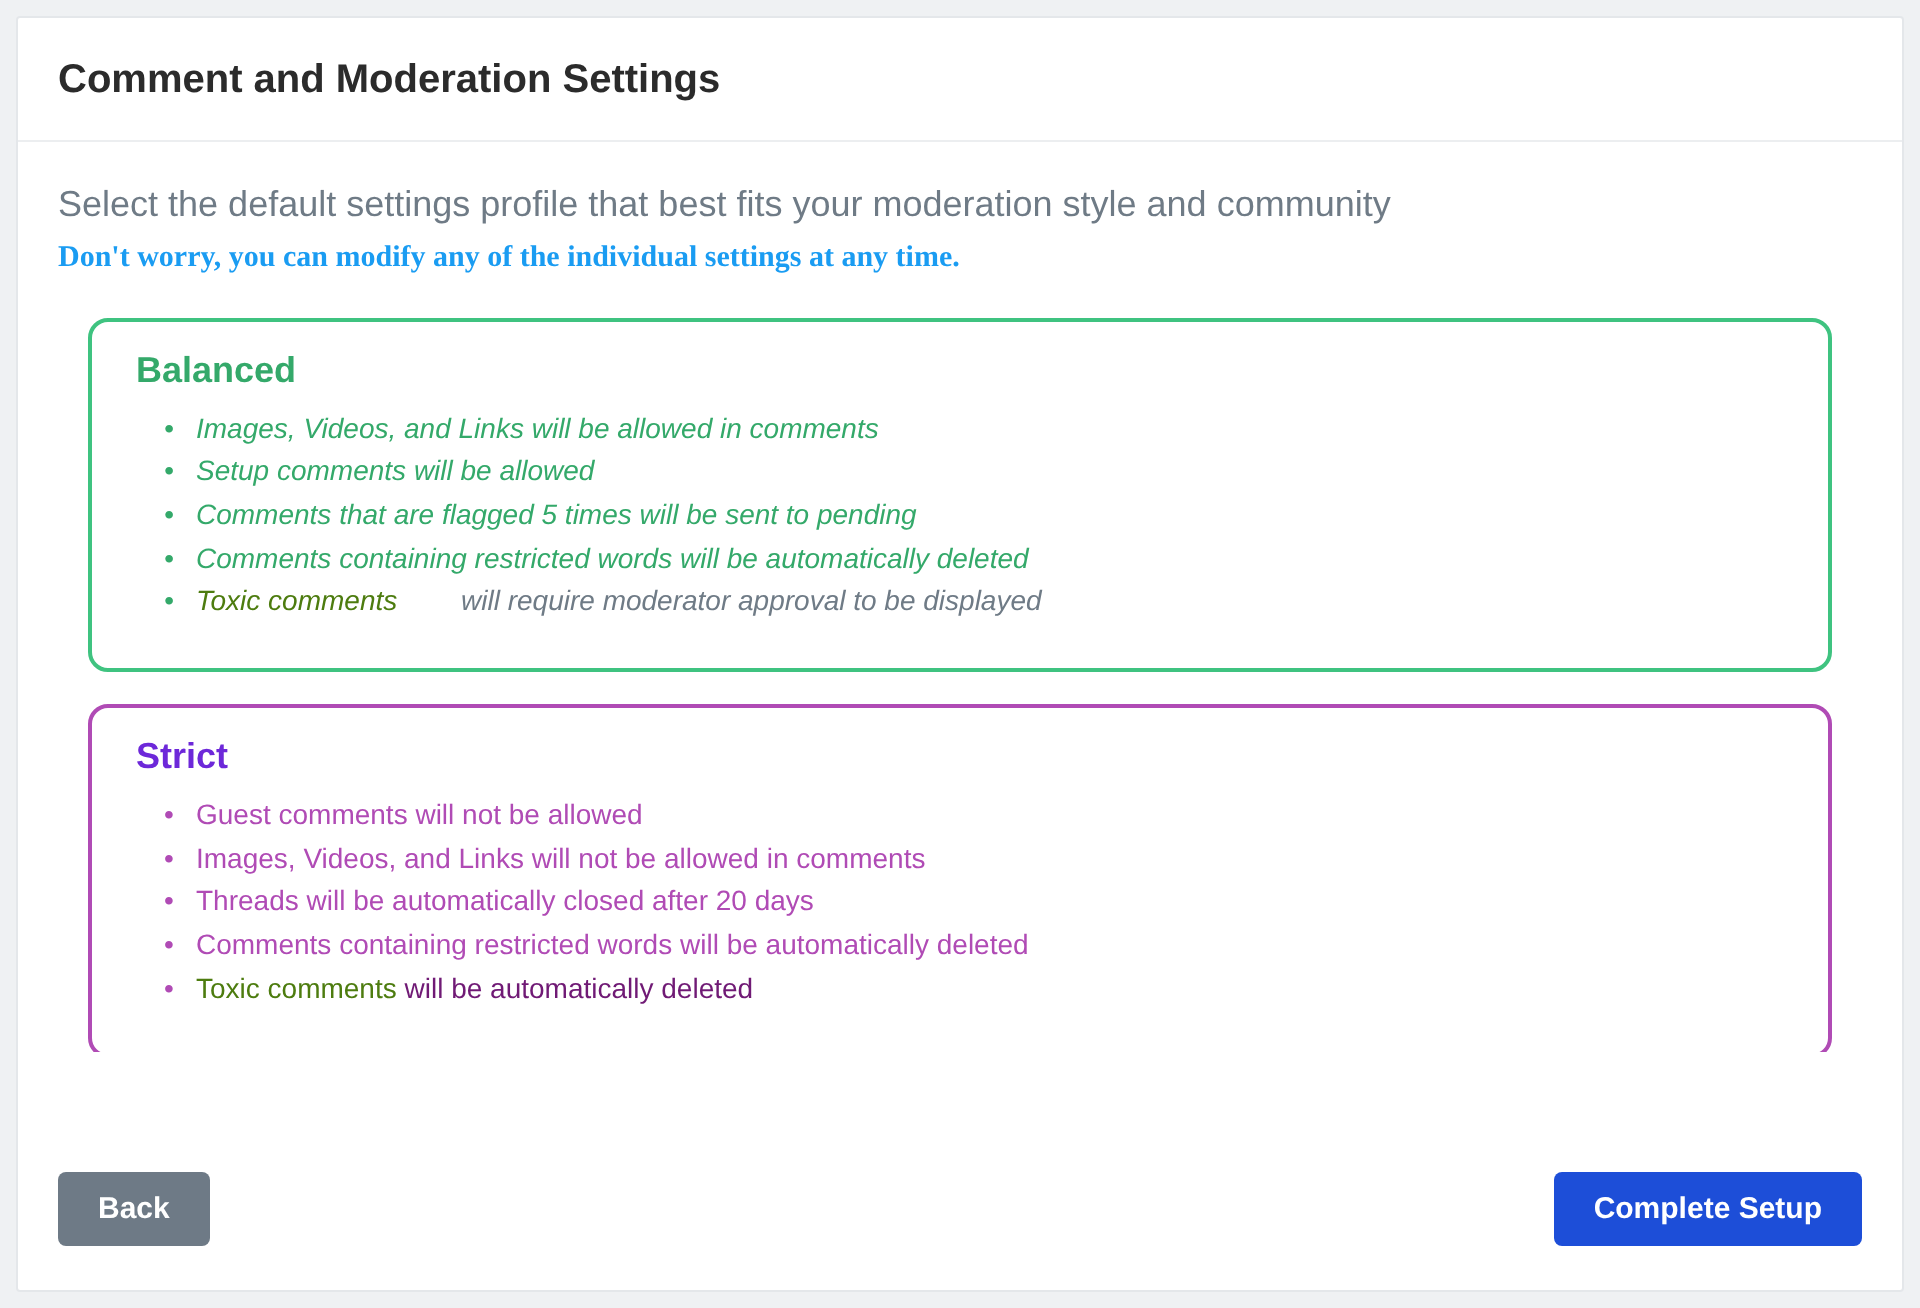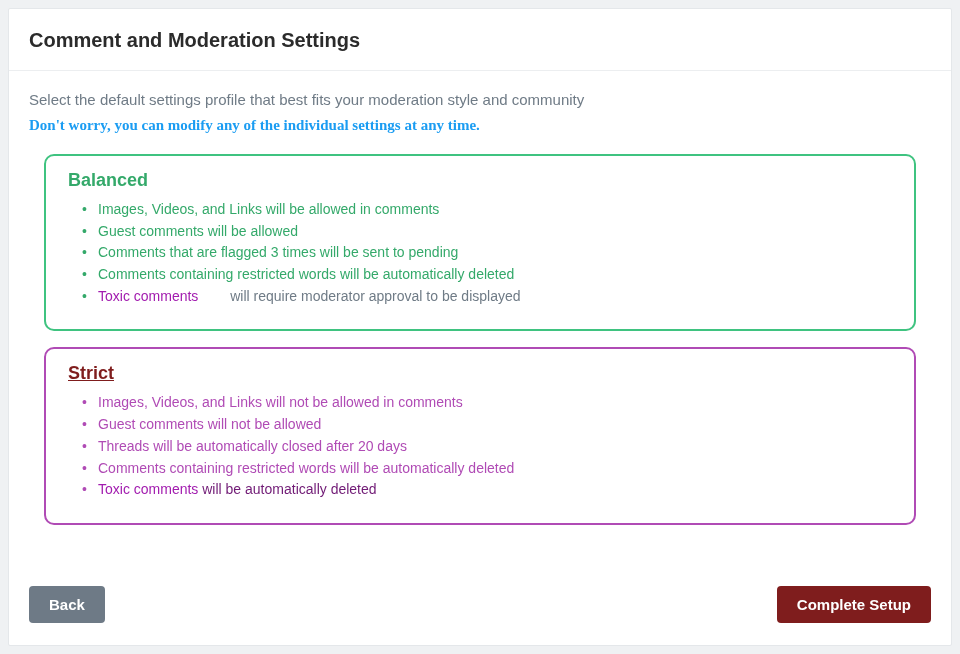--- a/index.html
+++ b/index.html
@@ -32,21 +32,21 @@
       font-size: 20px;
       font-weight: 700;
       color: #2b2b2b;
     }
     .card-body {
       padding: 18px 20px 10px 20px;
       flex: 1;
       overflow: auto;
     }
     .intro {
-      font-size: 15px;
+      font-size: 18px;
       color: #6f7b86;
       line-height: 1.5;
       margin-bottom: 2px;
     }
     .intro-highlight {
       font-size: 15px;
       color: #1a9cf2;
       font-weight: 600;
       margin-bottom: 18px;
       line-height: 1.5;
@@ -66,45 +66,45 @@
     }
     .option-card.strict {
       border: 2px solid #b04bb5;
     }
     .option-title {
       font-size: 18px;
       font-weight: 700;
       margin-bottom: 8px;
     }
     .balanced .option-title { color: #34a96a; }
-    .strict   .option-title { color: #7f1d1d; text-decoration: underline; }
+    .strict   .option-title { color: #6d28d9; }
     .option-list {
       list-style: none;
       padding-left: 14px;
     }
     .option-list li {
       position: relative;
       padding-left: 16px;
       font-size: 14px;
       line-height: 1.55;
     }
     .option-list li::before {
       content: "•";
       position: absolute;
       left: 0;
       top: 0;
       font-size: 14px;
       line-height: 1.55;
     }
-    .balanced .option-list li { color: #34a96a; }
+    .balanced .option-list li { color: #34a96a; font-style: italic; }
     .balanced .option-list li::before { color: #34a96a; }
     .strict   .option-list li { color: #b04bb5; }
     .strict   .option-list li::before { color: #b04bb5; }
     .toxic-link {
-      color: #a21caf;
+      color: #4d7c0f;
       cursor: pointer;
     }
     .balanced .toxic-after { color: #6f7b86; margin-left: 28px; }
     .strict   .toxic-after   { color: #701a75; }
     .card-footer {
       padding: 18px 20px 22px 20px;
       display: flex;
       justify-content: space-between;
       align-items: center;
     }
@@ -115,55 +115,55 @@
       font-weight: 600;
       padding: 10px 20px;
       cursor: pointer;
       color: #fff;
       margin-top: 42px;
     }
     .btn-back {
       background: #6e7a86;
     }
     .btn-primary {
-      background: #7f1d1d;
+      background: #1d4ed8;
     }
   </style>
 </head>
 <body>
 
 <div class="card">
   <div class="card-header">
     <div class="card-title">Comment and Moderation Settings</div>
   </div>
 
   <div class="card-body">
     <div class="intro">Select the default settings profile that best fits your moderation style and community</div>
     <div class="intro-highlight">Don't worry, you can modify any of the individual settings at any time.</div>
 
     <div class="options-wrap">
 
       <div class="option-card balanced">
         <div class="option-title">Balanced</div>
         <ul class="option-list">
           <li>Images, Videos, and Links will be allowed in comments</li>
-          <li>Guest comments will be allowed</li>
-          <li>Comments that are flagged 3 times will be sent to pending</li>
+          <li>Setup comments will be allowed</li>
+          <li>Comments that are flagged 5 times will be sent to pending</li>
           <li>Comments containing restricted words will be automatically deleted</li>
           <li>
             <span class="toxic-link">Toxic comments</span><span class="toxic-after"> will require moderator approval to be displayed</span>
           </li>
         </ul>
       </div>
 
       <div class="option-card strict">
         <div class="option-title">Strict</div>
         <ul class="option-list">
+          <li>Guest comments will not be allowed</li>
           <li>Images, Videos, and Links will not be allowed in comments</li>
-          <li>Guest comments will not be allowed</li>
           <li>Threads will be automatically closed after 20 days</li>
           <li>Comments containing restricted words will be automatically deleted</li>
           <li>
             <span class="toxic-link">Toxic comments</span><span class="toxic-after"> will be automatically deleted</span>
           </li>
         </ul>
       </div>
 
     </div>
   </div>

